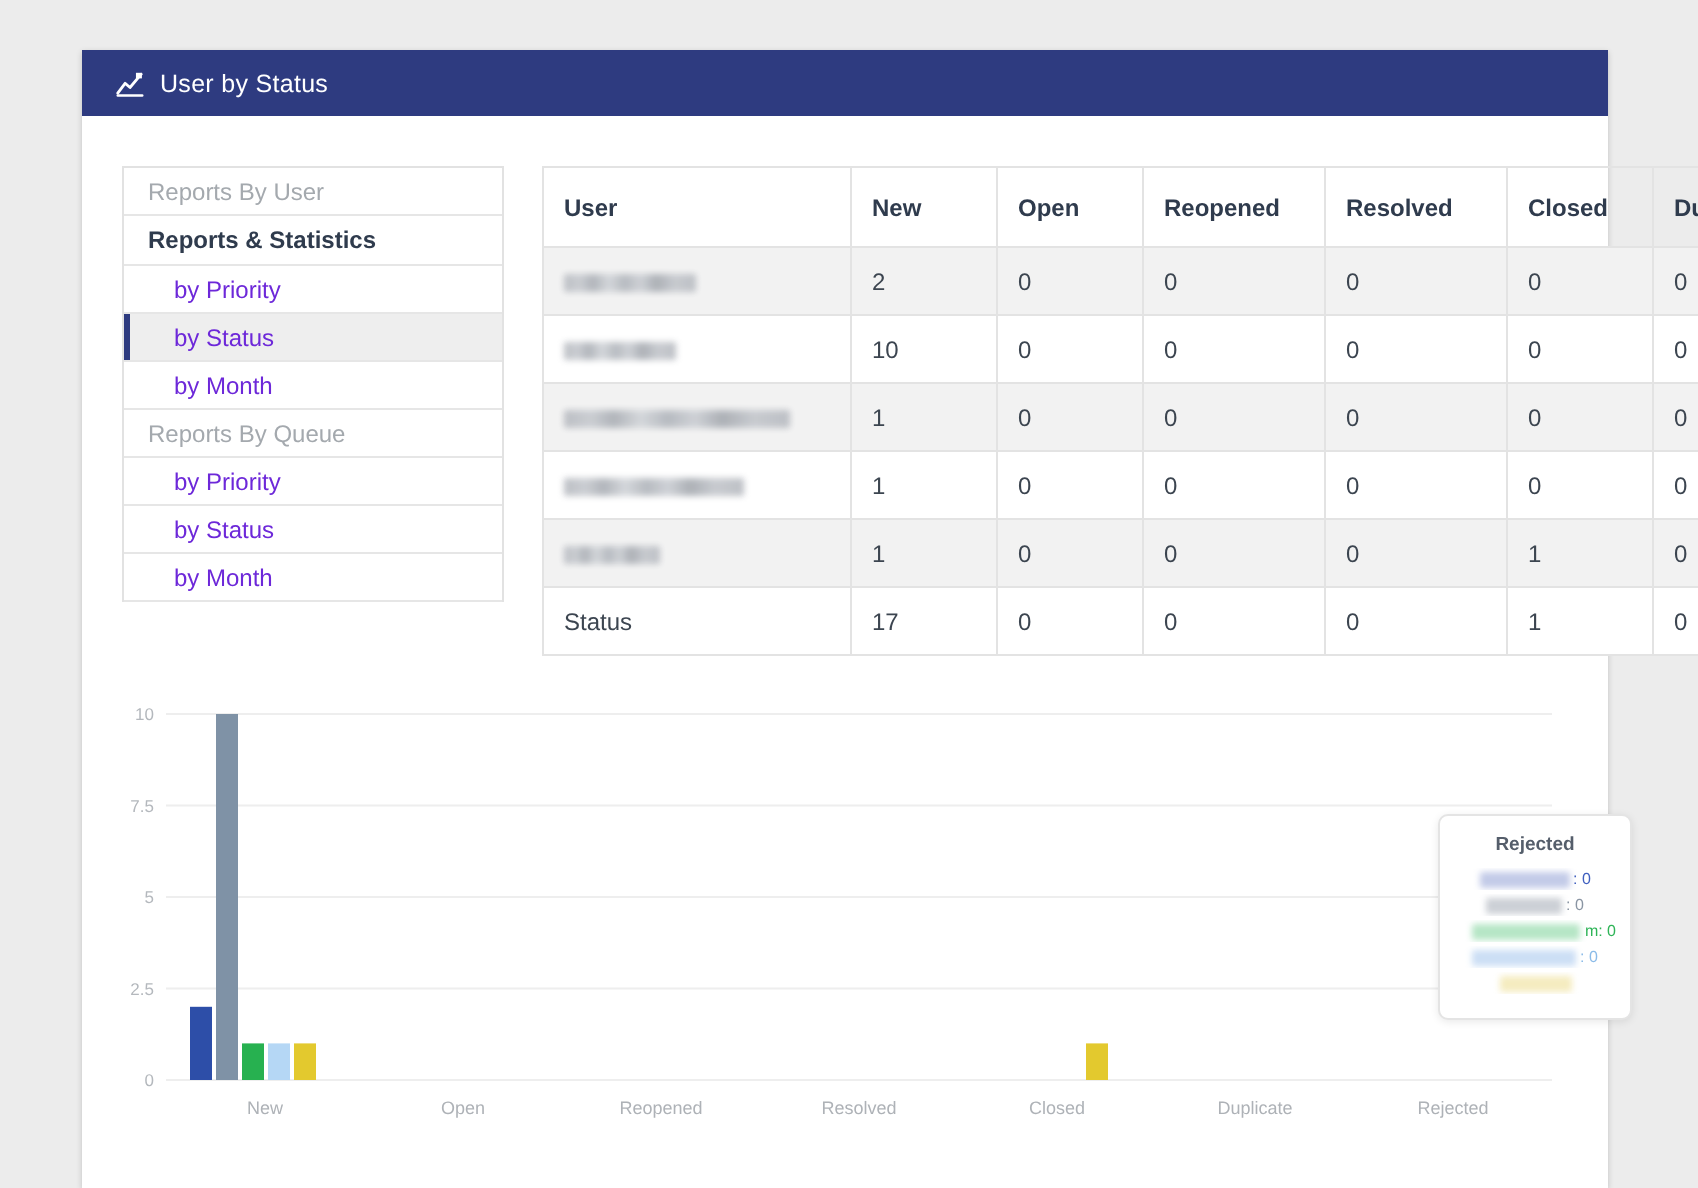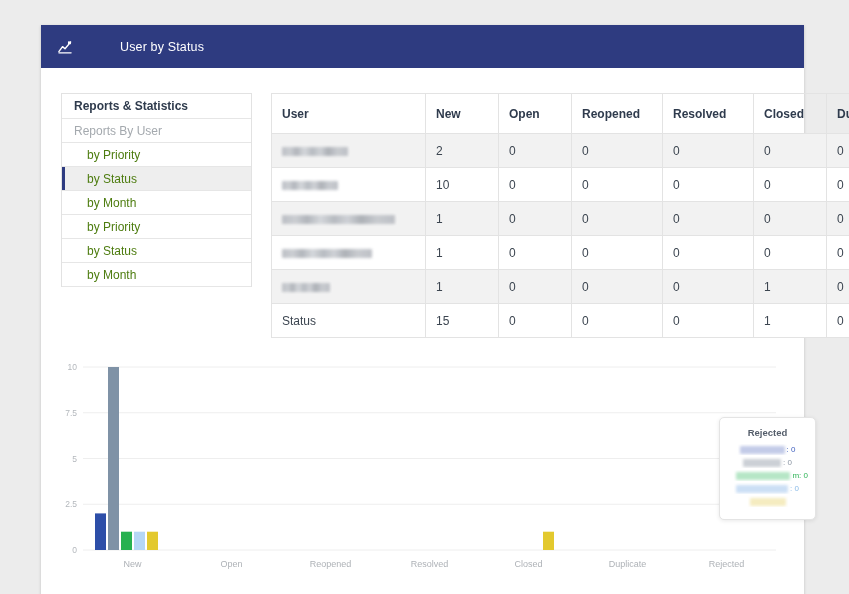--- a/index.html
+++ b/index.html
@@ -17,26 +17,25 @@
     position: absolute;
     left: 41px;
     top: 25px;
     width: 763px;
     background: #ffffff;
     box-shadow: 0 1px 3px rgba(0,0,0,0.18);
   }
 
   .card-header {
     background: #2e3b80;
-    height: 43px;
+    height: 33px;
     display: flex;
     align-items: center;
     padding: 0 0 0 17px;
     box-sizing: border-box;
-    gap: 40px;
   }
   .card-header-icon {
     width: 14px;
     height: 14px;
     margin-right: 8px;
     display: inline-flex;
     align-items: center;
     justify-content: center;
   }
   .card-header-title {
@@ -83,21 +82,21 @@
     color: #2f3b4d;
     font-size: 12px;
     height: 25px;
   }
   .nav-item.group {
     color: #a4a9ae;
     padding-left: 12px;
   }
   .nav-item.child {
     padding-left: 25px;
-    color: #4d7c0f;
+    color: #6d28d9;
   }
   .nav-item.active {
     background: #eeeeee;
   }
   .nav-item.active::before {
     content: "";
     position: absolute;
     left: 0; top: 0; bottom: 0;
     width: 3px;
     background: #2e3b80;
@@ -214,34 +213,37 @@
       </svg>
     </span>
     <span class="card-header-title">User by Status</span>
   </div>
 
   <div class="card-body">
 
     <div class="upper">
 
       <nav class="sidebar" id="sidebar">
+          <div class="nav-item group">
+            <span>Reports By User</span>
+          </div>
           <div class="nav-item top">
             <span>Reports &amp; Statistics</span>
           </div>
-          <div class="nav-item group">
-            <span>Reports By User</span>
-          </div>
           <div class="nav-item child">
             <span>by Priority</span>
           </div>
           <div class="nav-item child active">
             <span>by Status</span>
           </div>
           <div class="nav-item child">
             <span>by Month</span>
+          </div>
+          <div class="nav-item group">
+            <span>Reports By Queue</span>
           </div>
           <div class="nav-item child">
             <span>by Priority</span>
           </div>
           <div class="nav-item child">
             <span>by Status</span>
           </div>
           <div class="nav-item child">
             <span>by Month</span>
           </div>
@@ -301,21 +303,21 @@
                 <td class="col-user"><span class="redact" style="width: 48px;"></span></td>
                 <td class="col-num">1</td>
                 <td class="col-num">0</td>
                 <td class="col-wide">0</td>
                 <td class="col-wide">0</td>
                 <td class="col-num">1</td>
                 <td class="col-wide">0</td>
               </tr>
               <tr class="total">
                 <td class="col-user">Status</td>
-                <td class="col-num">15</td>
+                <td class="col-num">17</td>
                 <td class="col-num">0</td>
                 <td class="col-wide">0</td>
                 <td class="col-wide">0</td>
                 <td class="col-num">1</td>
                 <td class="col-wide">0</td>
               </tr>
             </tbody>
         </table>
       </div>
 

